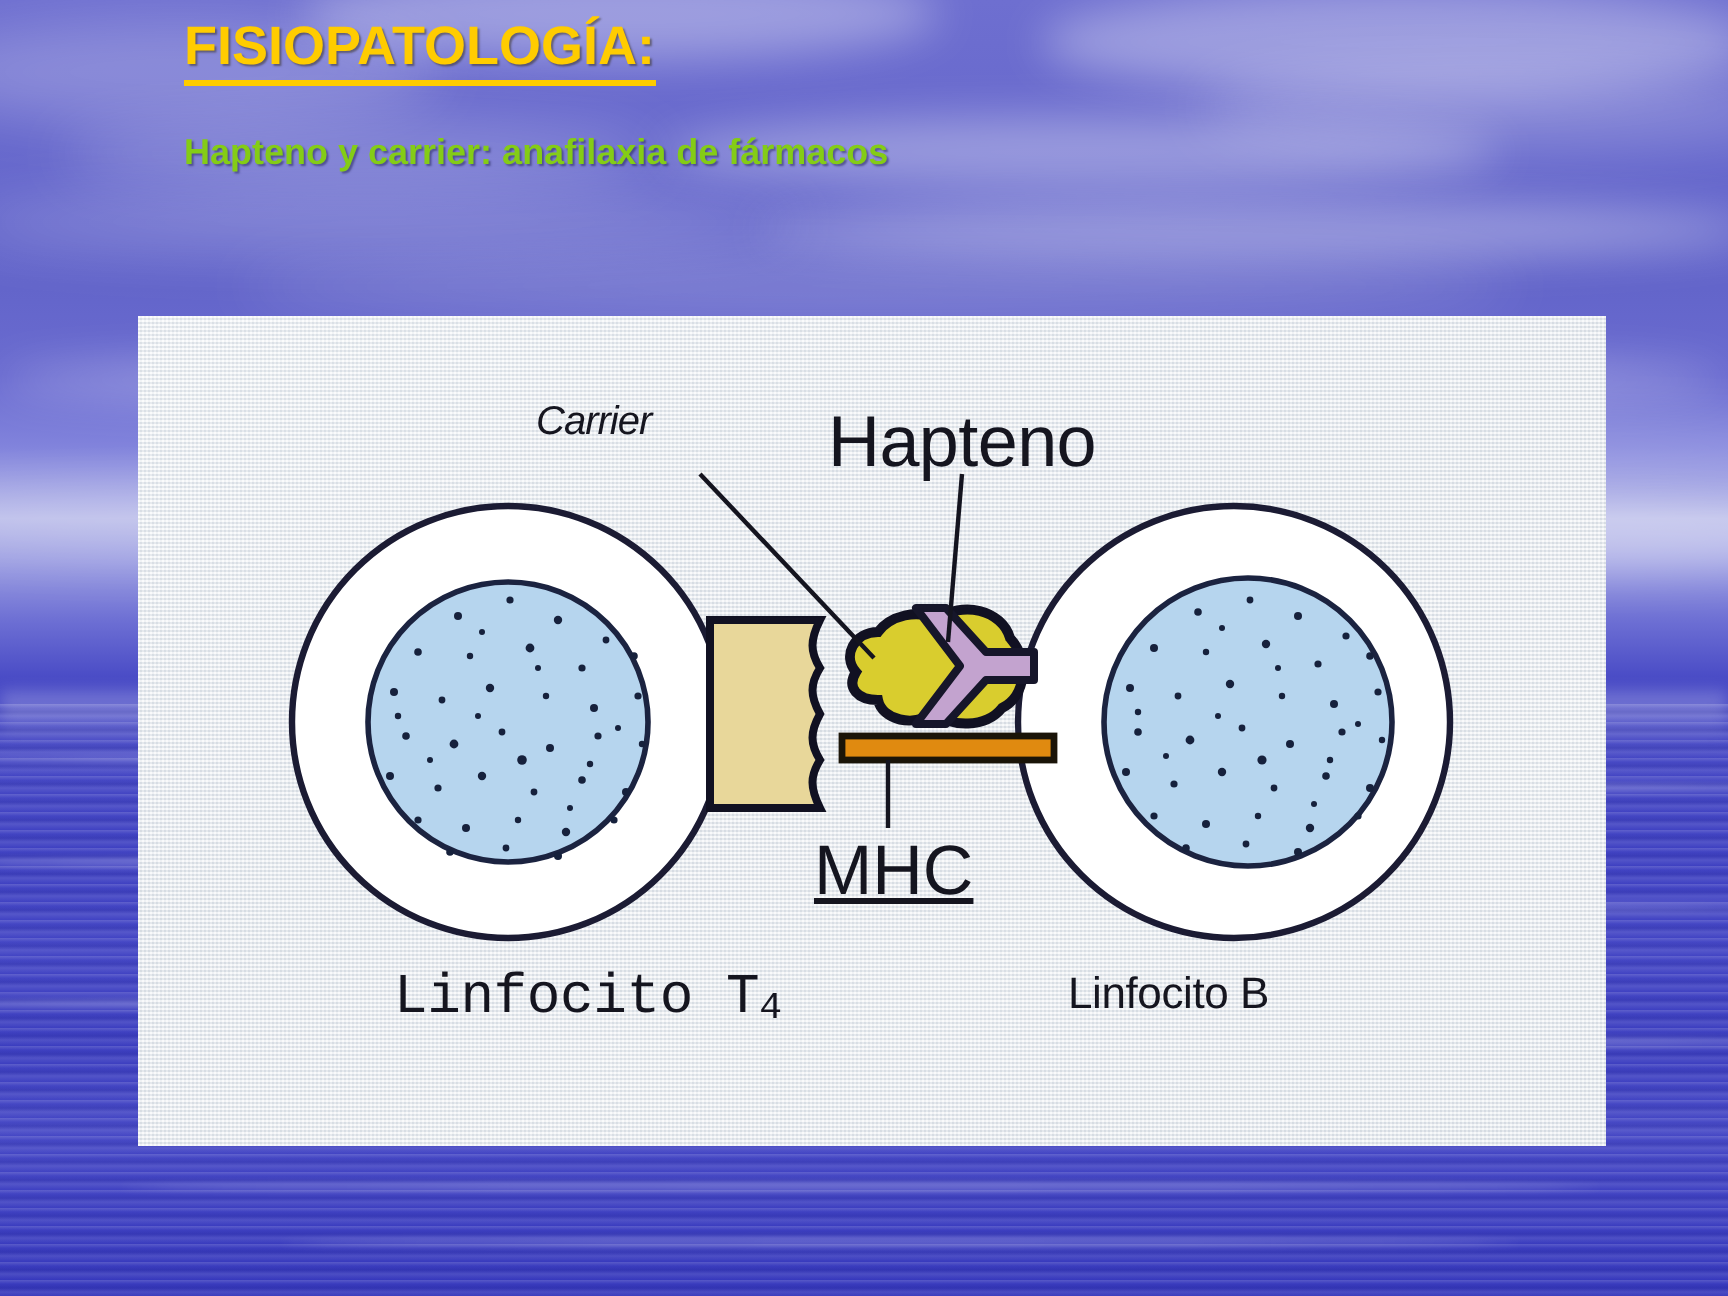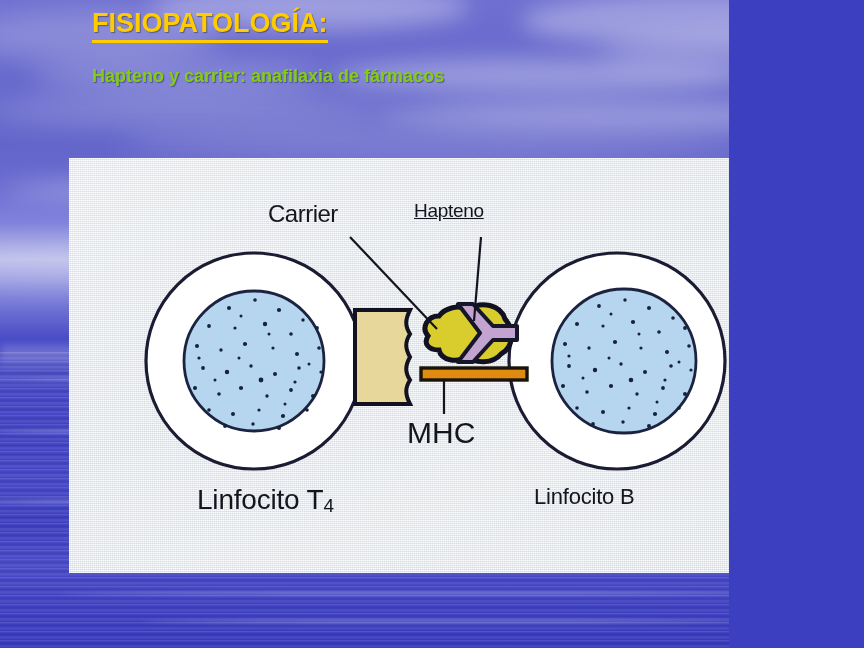--- a/index.html
+++ b/index.html
@@ -2,21 +2,21 @@
 <html><head>
 <meta charset="utf-8">
 <style>
   html,body{margin:0;padding:0;}
   body{
     width:864px;height:648px;overflow:hidden;
     font-family:"Liberation Sans", sans-serif;
     background:#3c3fc0;
   }
   #slide{
-    position:relative;width:729px;height:648px;overflow:hidden;
+    position:relative;width:864px;height:648px;overflow:hidden;
   }
   
   .bg-sky{
     position:absolute;left:0;top:0;width:864px;height:360px;
     background:
       linear-gradient(180deg,
         #6e6fd0 0%,
         #6a6bce 12%,
         #6567cc 26%,
         #6365ca 40%,
@@ -94,24 +94,24 @@
       repeating-linear-gradient(90deg,rgba(255,255,255,0.5) 0 1px,rgba(200,208,218,0.3) 1px 2px),
       linear-gradient(160deg,#eef1f4 0%,#e3e7ec 45%,#e9ecef 70%,#dfe4ea 100%);
     opacity:1;
   }
   .figure-svg{position:absolute;left:0;top:0;}
 
   .fig-label{
     position:absolute;color:#15151f;font-weight:normal;
     white-space:nowrap;
   }
-  .lbl-carrier{left:268px;top:198px;font-size:24px;letter-spacing:-0.5px;}
-  .lbl-hapteno{left:416px;top:198px;font-size:19px;letter-spacing:-0.3px;text-decoration:underline;}
-  .lbl-mhc{left:408px;top:416px;font-size:30px;letter-spacing:0px;}
-  .lbl-t4{left:196px;top:484px;font-size:28px;letter-spacing:-0.2px;}
+  .lbl-carrier{left:268px;top:198px;font-size:20px;font-style:italic;letter-spacing:-0.5px;}
+  .lbl-hapteno{left:416px;top:198px;font-size:36px;letter-spacing:-0.3px;}
+  .lbl-mhc{left:408px;top:416px;font-size:35px;letter-spacing:0px;text-decoration:underline;}
+  .lbl-t4{left:196px;top:484px;font-size:28px;letter-spacing:-0.2px;font-family:Liberation Mono, monospace;}
   .lbl-t4 sub{font-size:19px;vertical-align:baseline;position:relative;top:3px;}
   .lbl-b{left:535px;top:484px;font-size:22px;letter-spacing:-0.2px;}
 </style>
 </head>
 <body>
 
 <div id="slide">
 
   <div class="bg-sky"></div>
   <div class="cloud faint" style="left:-40px;top:10px;width:260px;height:52px;"></div>

